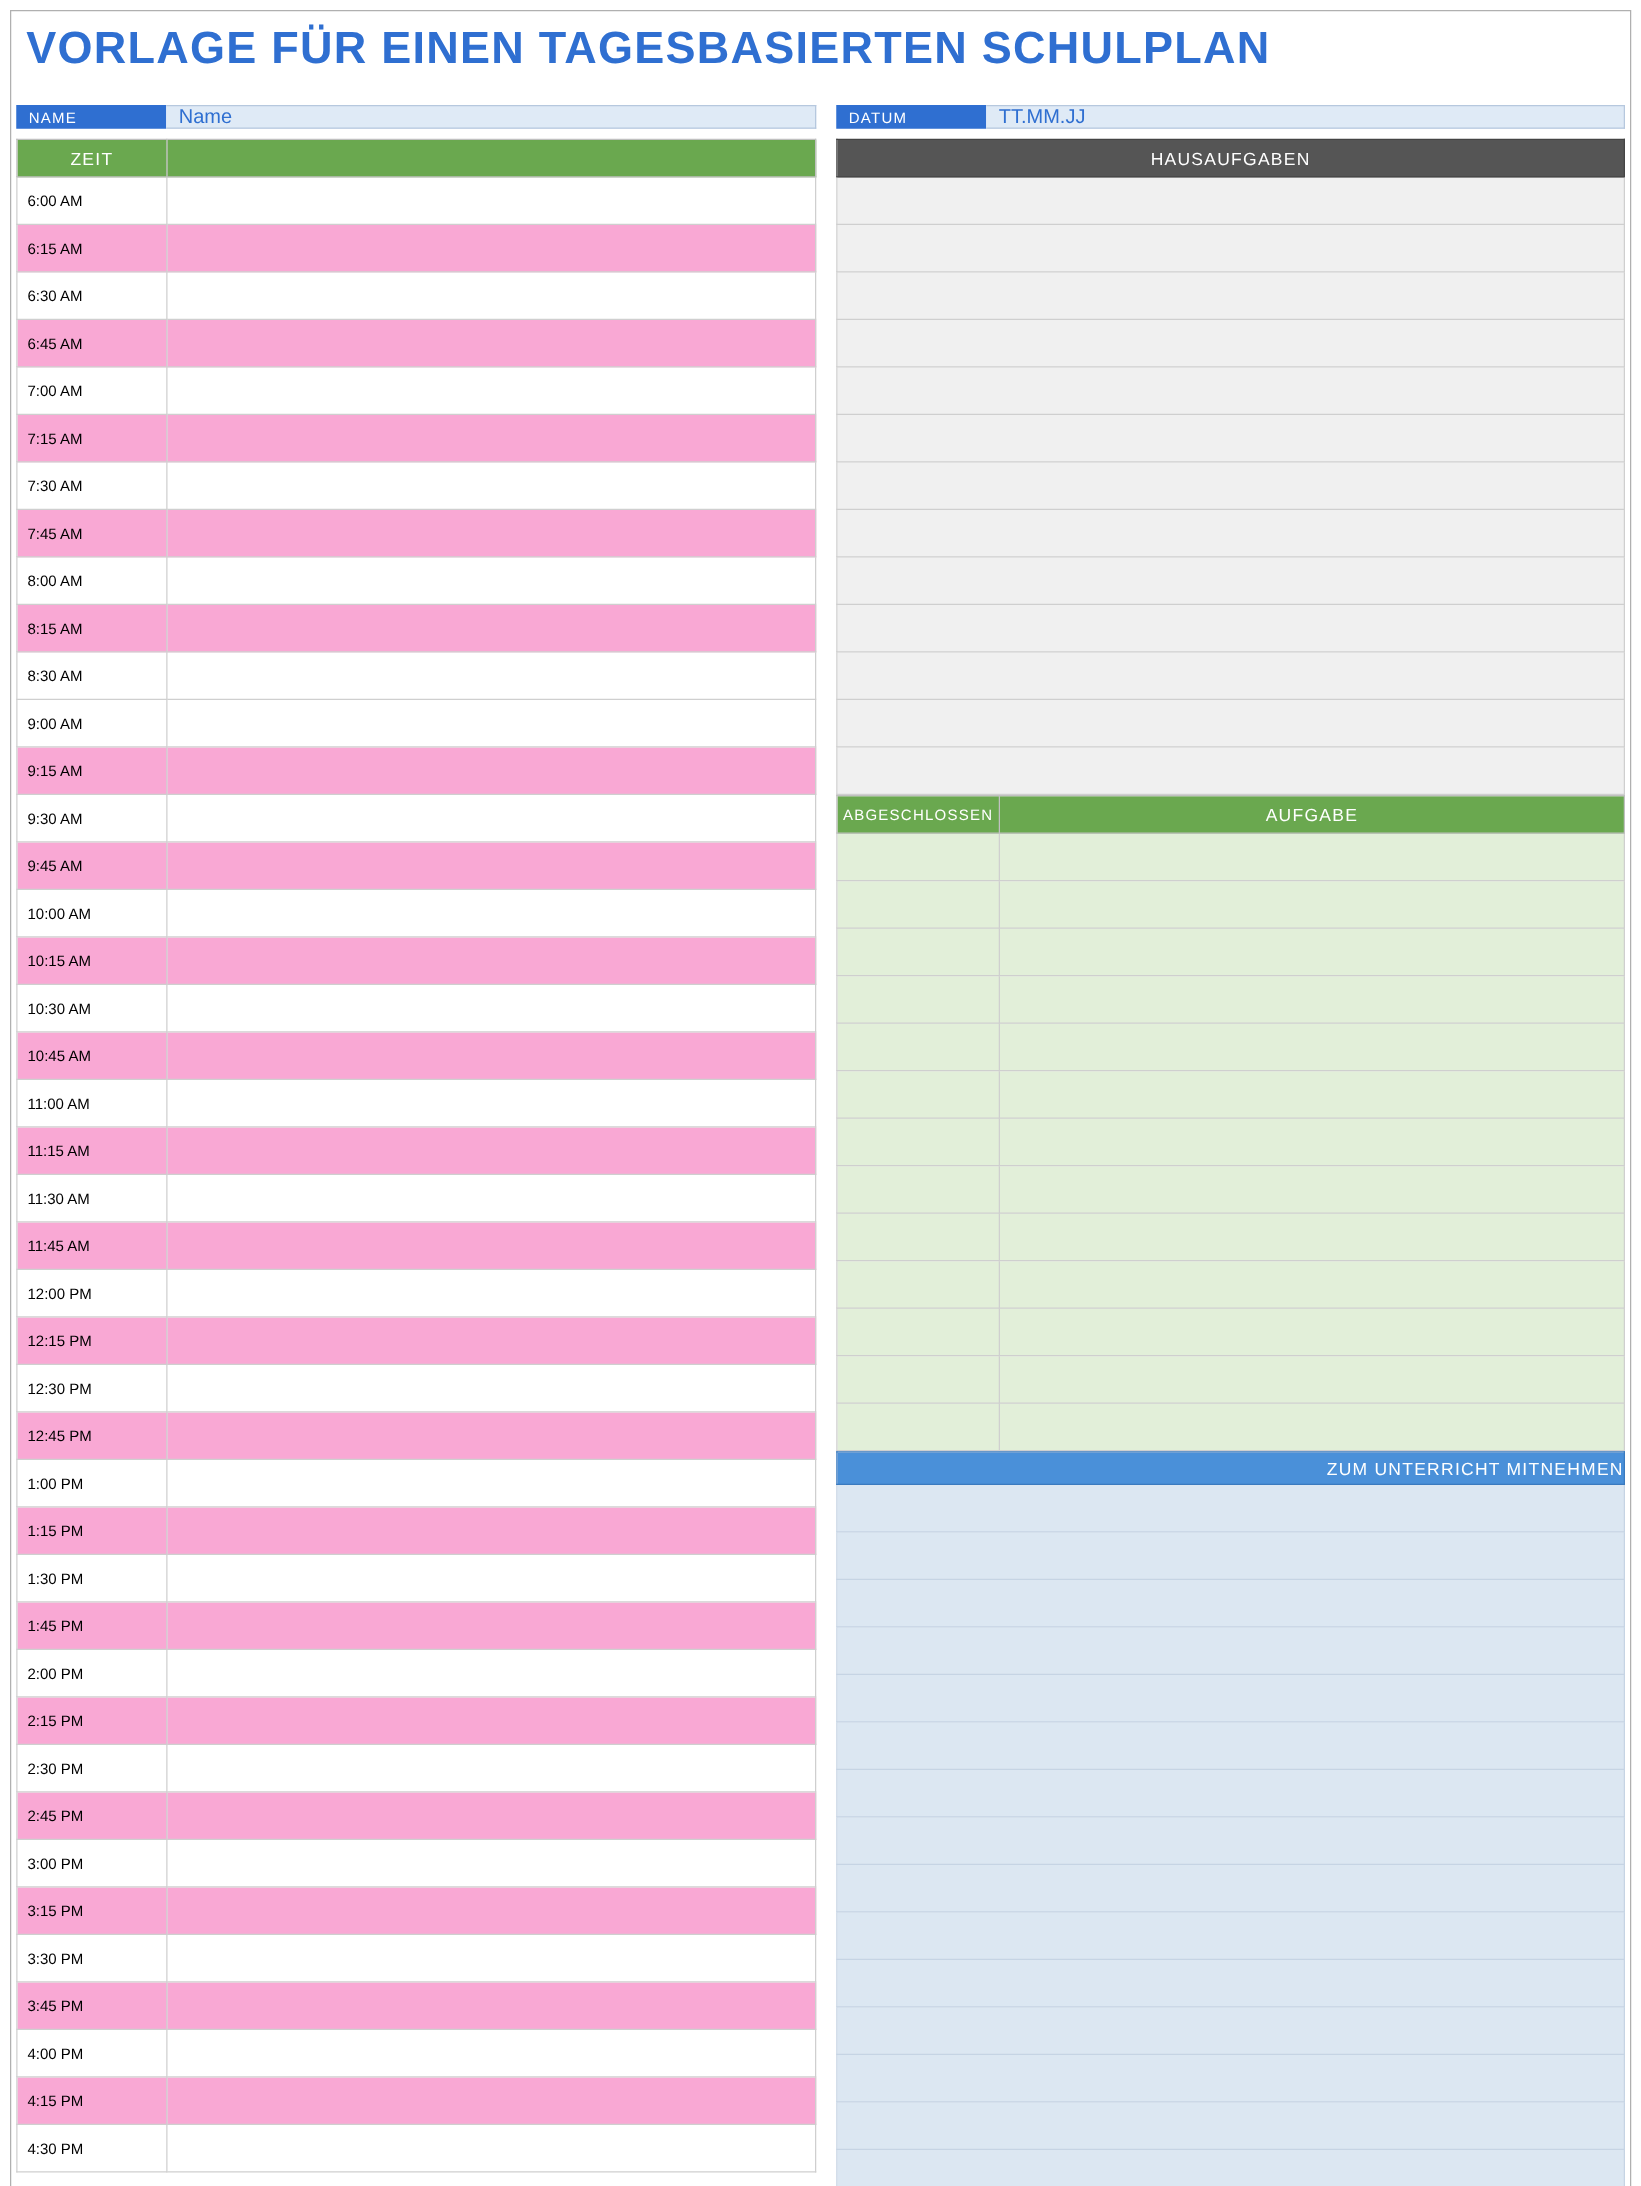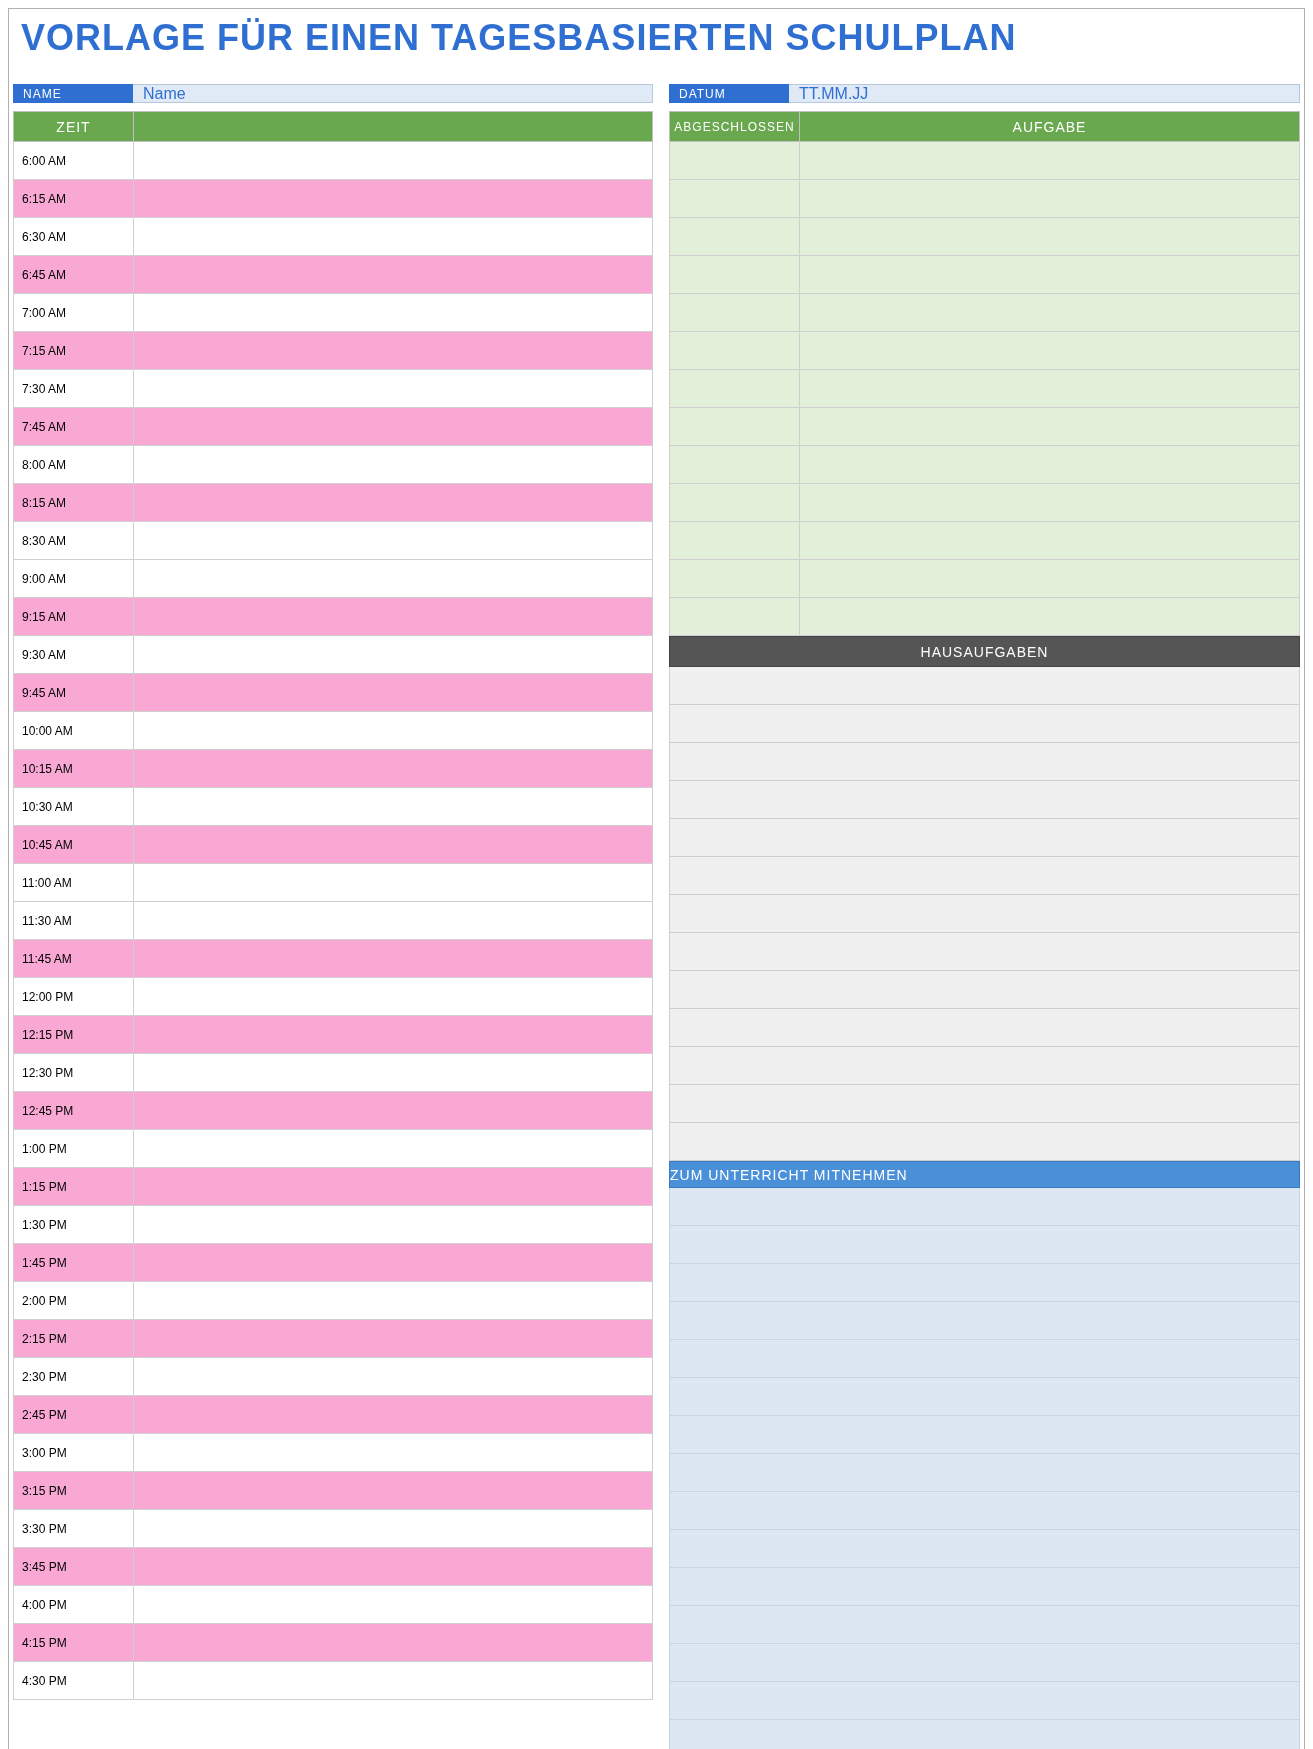--- a/index.html
+++ b/index.html
@@ -120,21 +120,21 @@
     text-align: center;
   }
   .section-bring th {
     background: #4a90d9;
     color: #ffffff;
     font-weight: normal;
     font-size: 14px;
     letter-spacing: 1px;
     height: 26px;
     border: 1px solid #3a7abf;
-    text-align: left;
+    text-align: right;
   }
   .hw-row td {
     height: 38px;
     border: 1px solid #cfcfcf;
     background: #f0f0f0;
   }
   .bring-row td {
     height: 38px;
     border: 1px solid #c6d4e4;
     background: #dce7f2;
@@ -235,20 +235,24 @@
               <td></td>
             </tr>
             <tr class="even">
               <td class="timecell">10:45 AM</td>
               <td></td>
             </tr>
             <tr class="odd hourmark">
               <td class="timecell">11:00 AM</td>
               <td></td>
             </tr>
+            <tr class="even">
+              <td class="timecell">11:15 AM</td>
+              <td></td>
+            </tr>
             <tr class="odd">
               <td class="timecell">11:30 AM</td>
               <td></td>
             </tr>
             <tr class="even">
               <td class="timecell">11:45 AM</td>
               <td></td>
             </tr>
             <tr class="odd hourmark">
               <td class="timecell">12:00 PM</td>
@@ -328,20 +332,69 @@
             </tr>
           </tbody>
       </table>
     </div>
 
     <div class="right">
       <div class="field">
         <div class="field-label">DATUM</div>
         <div class="field-value">TT.MM.JJ</div>
       </div>
+
+      <table class="tasks">
+        <thead>
+          <tr class="section-hw">
+            <th colspan="2">HAUSAUFGABEN</th>
+          </tr>
+        </thead>
+        <tbody id="hw-body">
+            <tr class="hw-row">
+              <td colspan="2"></td>
+            </tr>
+            <tr class="hw-row">
+              <td colspan="2"></td>
+            </tr>
+            <tr class="hw-row">
+              <td colspan="2"></td>
+            </tr>
+            <tr class="hw-row">
+              <td colspan="2"></td>
+            </tr>
+            <tr class="hw-row">
+              <td colspan="2"></td>
+            </tr>
+            <tr class="hw-row">
+              <td colspan="2"></td>
+            </tr>
+            <tr class="hw-row">
+              <td colspan="2"></td>
+            </tr>
+            <tr class="hw-row">
+              <td colspan="2"></td>
+            </tr>
+            <tr class="hw-row">
+              <td colspan="2"></td>
+            </tr>
+            <tr class="hw-row">
+              <td colspan="2"></td>
+            </tr>
+            <tr class="hw-row">
+              <td colspan="2"></td>
+            </tr>
+            <tr class="hw-row">
+              <td colspan="2"></td>
+            </tr>
+            <tr class="hw-row">
+              <td colspan="2"></td>
+            </tr>
+          </tbody>
+      </table>
 
       <table class="tasks">
         <thead>
           <tr>
             <th class="done">ABGESCHLOSSEN</th>
             <th>AUFGABE</th>
           </tr>
         </thead>
         <tbody id="tasks-body">
             <tr class="taskrow">
@@ -394,69 +447,20 @@
             </tr>
             <tr class="taskrow hourmark">
               <td class="donecell"></td>
               <td></td>
             </tr>
           </tbody>
       </table>
 
       <table class="tasks">
         <thead>
-          <tr class="section-hw">
-            <th colspan="2">HAUSAUFGABEN</th>
-          </tr>
-        </thead>
-        <tbody id="hw-body">
-            <tr class="hw-row">
-              <td colspan="2"></td>
-            </tr>
-            <tr class="hw-row">
-              <td colspan="2"></td>
-            </tr>
-            <tr class="hw-row">
-              <td colspan="2"></td>
-            </tr>
-            <tr class="hw-row">
-              <td colspan="2"></td>
-            </tr>
-            <tr class="hw-row">
-              <td colspan="2"></td>
-            </tr>
-            <tr class="hw-row">
-              <td colspan="2"></td>
-            </tr>
-            <tr class="hw-row">
-              <td colspan="2"></td>
-            </tr>
-            <tr class="hw-row">
-              <td colspan="2"></td>
-            </tr>
-            <tr class="hw-row">
-              <td colspan="2"></td>
-            </tr>
-            <tr class="hw-row">
-              <td colspan="2"></td>
-            </tr>
-            <tr class="hw-row">
-              <td colspan="2"></td>
-            </tr>
-            <tr class="hw-row">
-              <td colspan="2"></td>
-            </tr>
-            <tr class="hw-row">
-              <td colspan="2"></td>
-            </tr>
-          </tbody>
-      </table>
-
-      <table class="tasks">
-        <thead>
           <tr class="section-bring">
             <th colspan="2">ZUM UNTERRICHT MITNEHMEN</th>
           </tr>
         </thead>
         <tbody id="bring-body">
             <tr class="bring-row">
               <td colspan="2"></td>
             </tr>
             <tr class="bring-row">
               <td colspan="2"></td>

